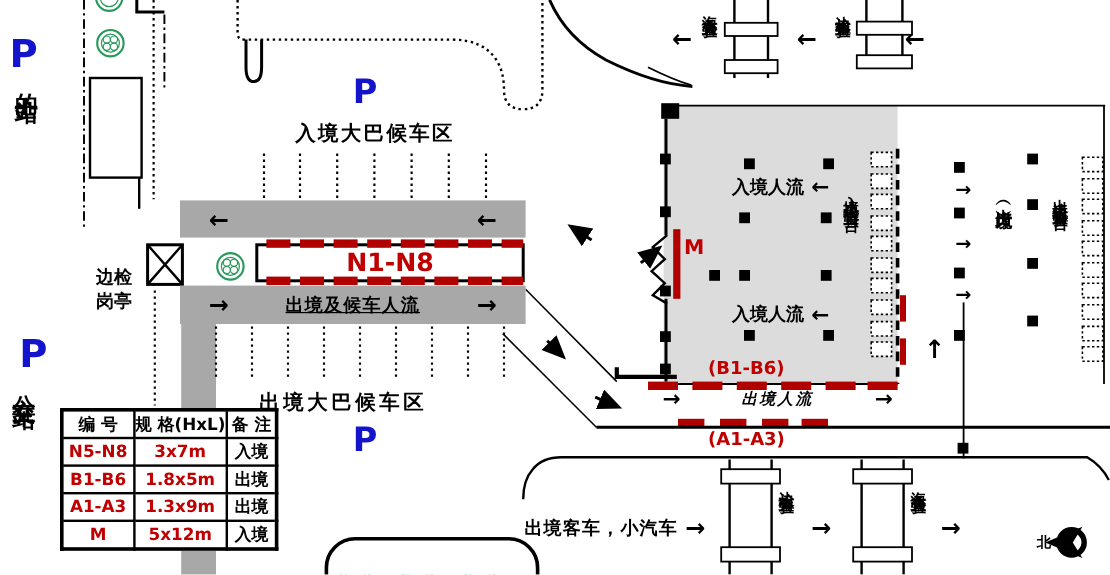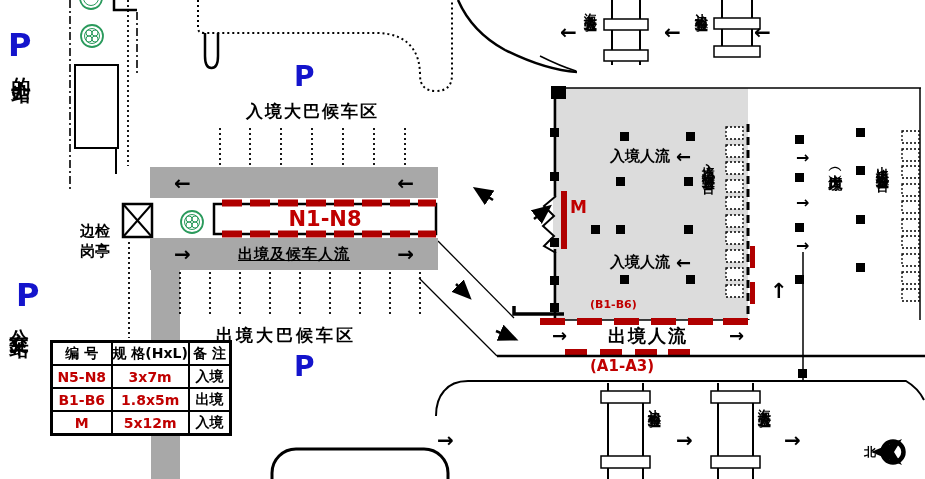--- a/index.html
+++ b/index.html
@@ -321,20 +321,25 @@
       <td class="red">N5-N8</td>
       <td class="red">3x7m</td>
       <td>入境</td>
     </tr>
     <tr>
       <td class="red">B1-B6</td>
       <td class="red">1.8x5m</td>
       <td>出境</td>
     </tr>
     <tr>
+      <td class="red">A1-A3</td>
+      <td class="red">1.3x9m</td>
+      <td>出境</td>
+    </tr>
+    <tr>
       <td class="red">M</td>
       <td class="red">5x12m</td>
       <td>入境</td>
     </tr>
   </tbody>
     </table>
 
 
   <div class="abs txt flex" style="left:610px;top:147px;gap:6px;">
     <span style="font-size:15px;">入境人流</span>
@@ -342,25 +347,25 @@
   </div>
 
 
   <div class="abs txt flex" style="left:610px;top:253px;gap:6px;">
     <span style="font-size:15px;">入境人流</span>
     <span class="ar" style="font-size:18px;">←</span>
   </div>
 
   <div class="abs txt red" style="left:570px;top:197px;font-size:17px;">M</div>
   <div class="abs txt vt" style="left:702px;top:152px;font-size:13px;letter-spacing:3px;">入境边检查验台</div>
-  <div class="abs txt red" style="left:590px;top:298px;font-size:11px;">(B1-B6)</div>
+  <div class="abs txt red" style="left:590px;top:298px;font-size:15px;">(B1-B6)</div>
 
   <div class="abs txt" style="left:552px;top:324px;width:192px;display:flex;align-items:center;justify-content:space-between;">
     <span class="ar" style="font-size:18px;">→</span>
-    <span style="font-size:18px;letter-spacing:2px;">出境人流</span>
+    <span style="font-size:13px;letter-spacing:2px;font-style:italic;">出境人流</span>
     <span class="ar" style="font-size:18px;">→</span>
   </div>
 
   <div class="abs txt red" style="left:590px;top:357px;font-size:15px;">(A1-A3)</div>
   <div class="abs txt vt" style="left:829px;top:162px;font-size:14px;letter-spacing:1px;">（出境大厅）</div>
   <div class="abs txt vt" style="left:876px;top:156px;font-size:13px;letter-spacing:2px;">出境边检查验台</div>
 
   <div class="abs txt ar" style="left:796px;top:150px;font-size:16px;">→</div>
   <div class="abs txt ar" style="left:796px;top:195px;font-size:16px;">→</div>
   <div class="abs txt ar" style="left:796px;top:238px;font-size:16px;">→</div>
@@ -368,20 +373,21 @@
 
   <div class="abs txt vt" style="left:584px;top:3px;font-size:13px;letter-spacing:2px;">海关查验</div>
   <div class="abs txt vt" style="left:695px;top:3px;font-size:13px;letter-spacing:2px;">边检查验</div>
   <div class="abs txt ar" style="left:560px;top:22px;font-size:20px;">←</div>
   <div class="abs txt ar" style="left:664px;top:22px;font-size:20px;">←</div>
   <div class="abs txt flex" style="left:754px;top:22px;gap:6px;">
     <span class="ar" style="font-size:20px;">←</span>
   </div>
 
   <div class="abs txt flex" style="left:437px;top:430px;gap:6px;">
+    <span style="font-size:15px;letter-spacing:1px;">出境客车，小汽车</span>
     <span class="ar" style="font-size:20px;">→</span>
   </div>
   <div class="abs txt vt" style="left:648px;top:399px;font-size:13px;letter-spacing:2px;">边检查验</div>
   <div class="abs txt ar" style="left:676px;top:430px;font-size:20px;">→</div>
   <div class="abs txt vt" style="left:758px;top:399px;font-size:13px;letter-spacing:2px;">海关查验</div>
   <div class="abs txt ar" style="left:784px;top:430px;font-size:20px;">→</div>
   <div class="abs txt" style="left:864px;top:444px;font-size:12px;">北</div>
 
 </div>
 

